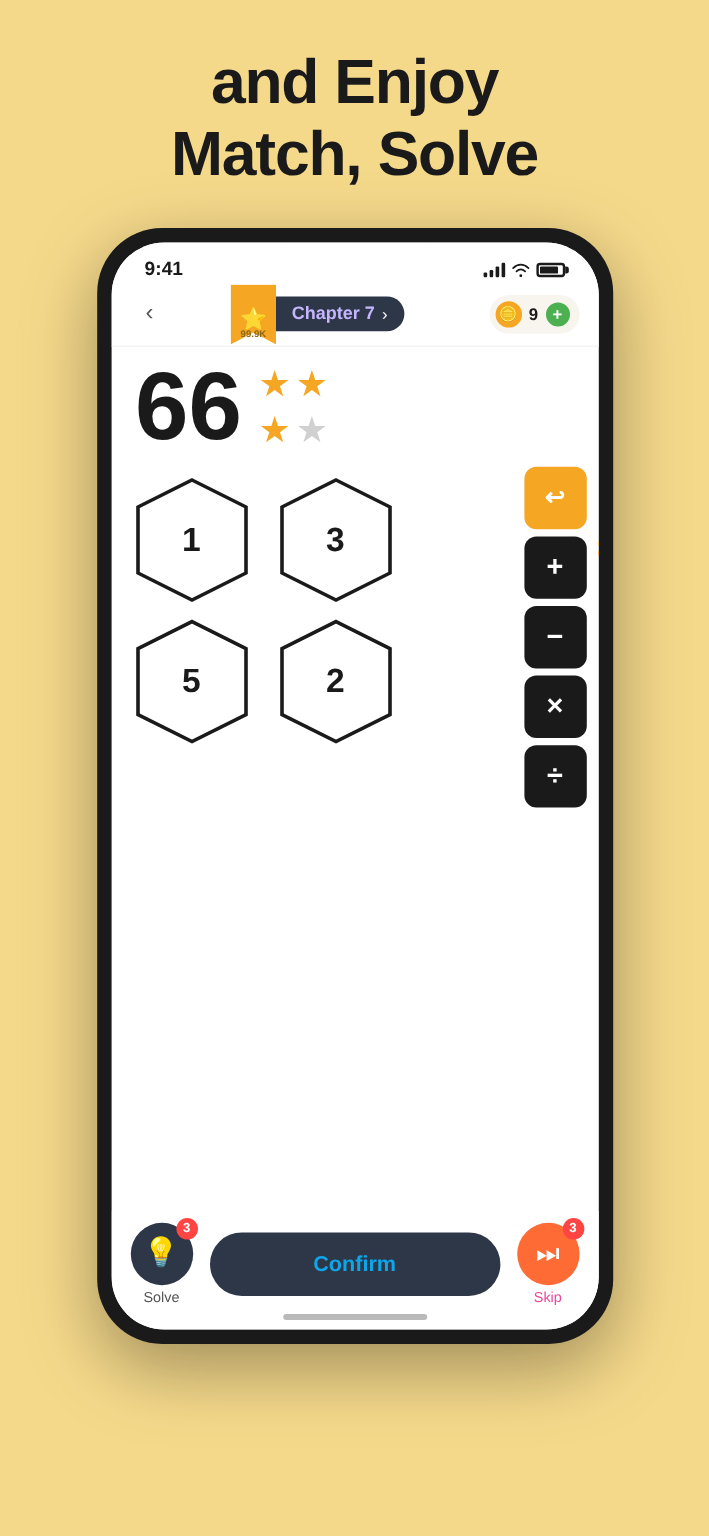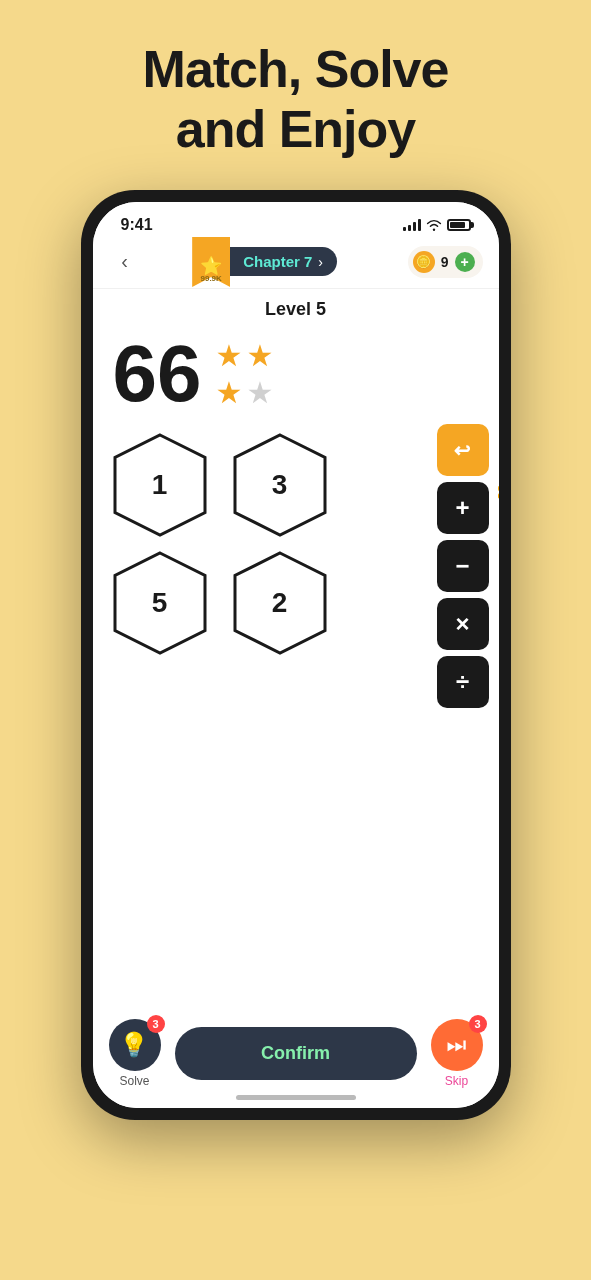--- a/index.html
+++ b/index.html
@@ -158,21 +158,21 @@
       clip-path: polygon(0 0, 100% 0, 100% 100%, 50% 80%, 0 100%);
       display: flex;
       align-items: center;
       justify-content: center;
       padding-top: 8px;
     }
     .bookmark-star {
       font-size: 18px;
     }
     .chapter-text {
-      color: #5eead4;
+      color: #c4b5fd;
       font-size: 15px;
       font-weight: 700;
       margin-left: 18px;
     }
     .chapter-arrow {
       color: #fff;
       font-size: 14px;
     }
     .coins-badge {
       display: flex;
@@ -365,21 +365,21 @@
       justify-content: center;
     }
     .hint-label {
       font-size: 12px;
       color: #555;
     }
     .confirm-btn {
       flex: 1;
       margin: 0 14px;
       background: #2d3748;
-      color: #86efac;
+      color: #0ea5e9;
       border: none;
       border-radius: 30px;
       padding: 16px;
       font-size: 18px;
       font-weight: 700;
       cursor: pointer;
       text-align: center;
     }
     .skip-btn {
       display: flex;
@@ -439,22 +439,22 @@
       width: 120px;
       height: 30px;
       background: #1a1a1a;
       border-radius: 0 0 20px 20px;
     }
   </style>
 </head>
 <body>
 
 <div class="tagline">
+  <div>and Enjoy</div>
   <div>Match, Solve</div>
-  <div>and Enjoy</div>
 </div>
 
 <div class="phone-frame">
   <div class="notch"></div>
   <div class="phone-screen">
 
     <div class="status-bar">
       <span class="status-time">9:41</span>
       <div class="status-icons">
         <div class="signal-bars">
@@ -490,21 +490,20 @@
 
       <div class="coins-badge">
         <div class="coin-icon">
           <span class="coin-inner">🪙</span>
         </div>
         <span class="coins-count">9</span>
         <div class="plus-btn">+</div>
       </div>
     </div>
 
-    <div class="level-title">Level 5</div>
 
     <div class="score-section">
       <span class="score-number">66</span>
       <div class="stars-container">
         <div class="stars-row">
           <span class="star filled">★</span>
           <span class="star filled">★</span>
         </div>
         <div class="stars-row">
           <span class="star filled">★</span>

